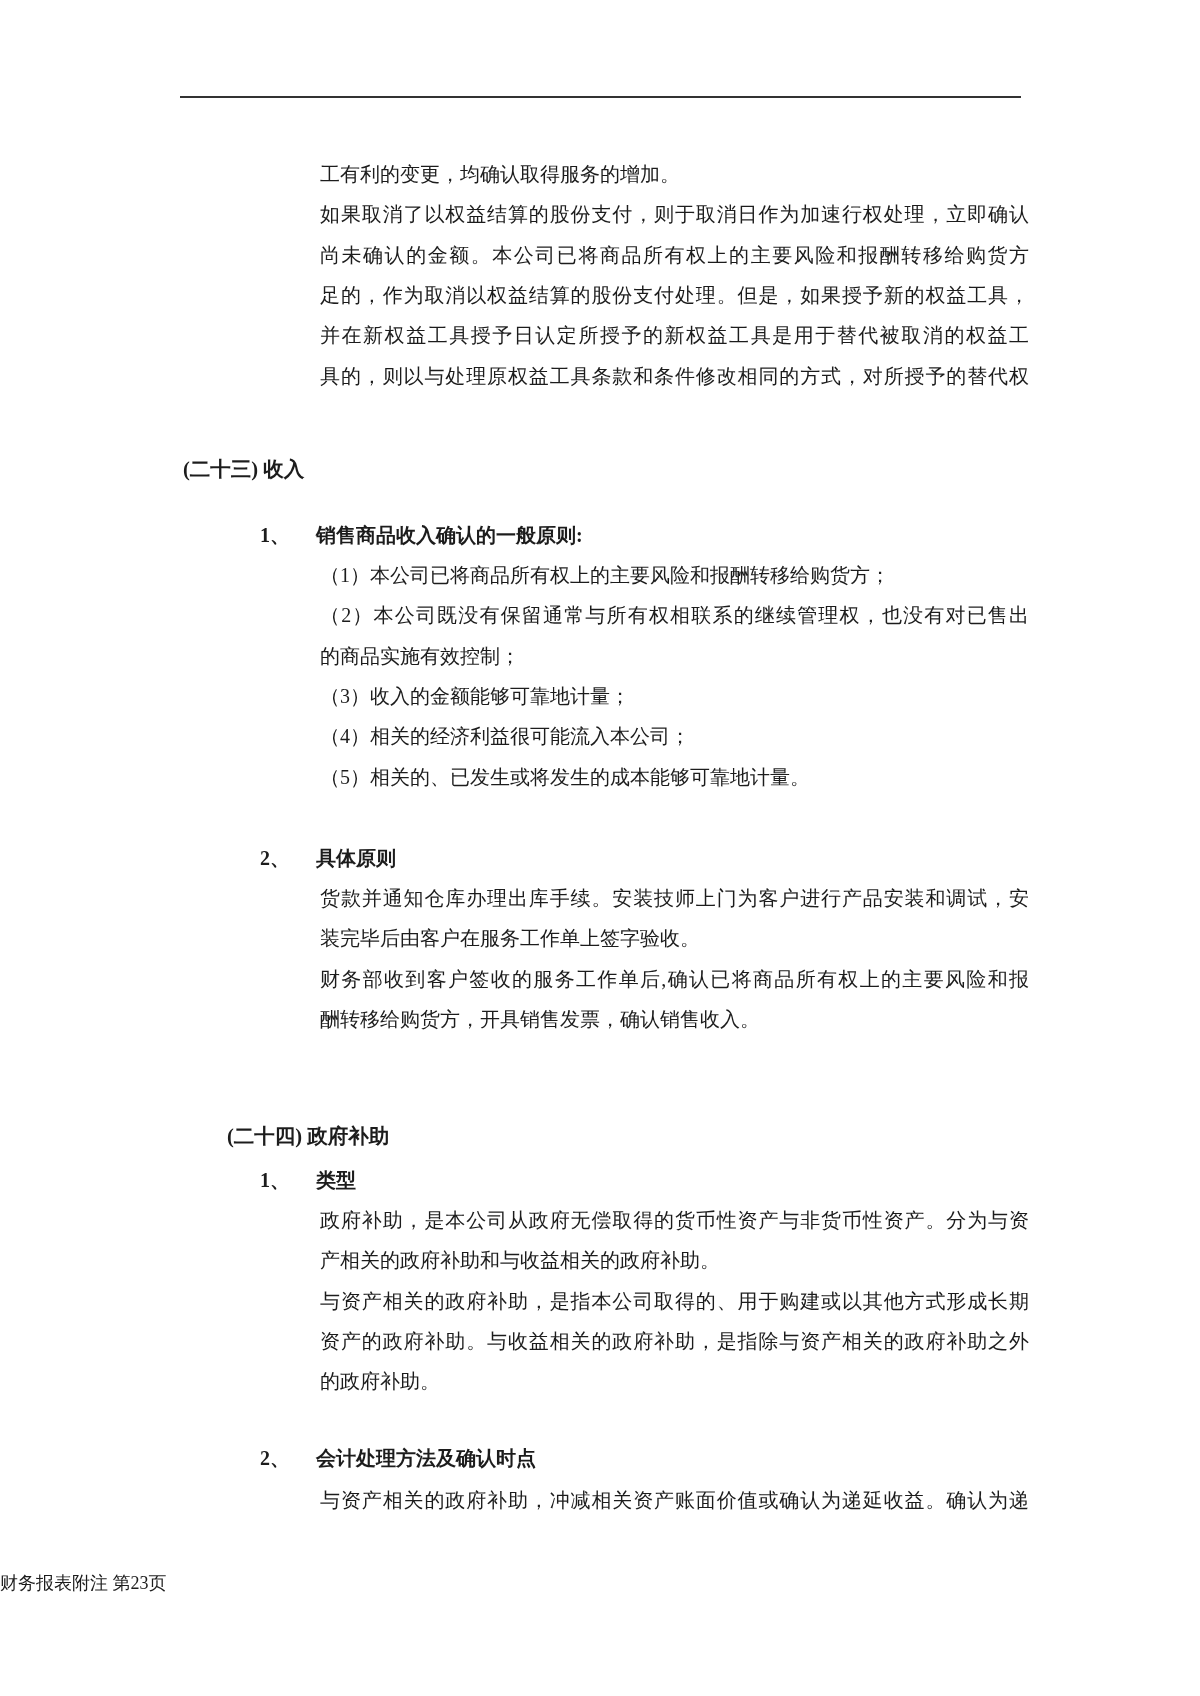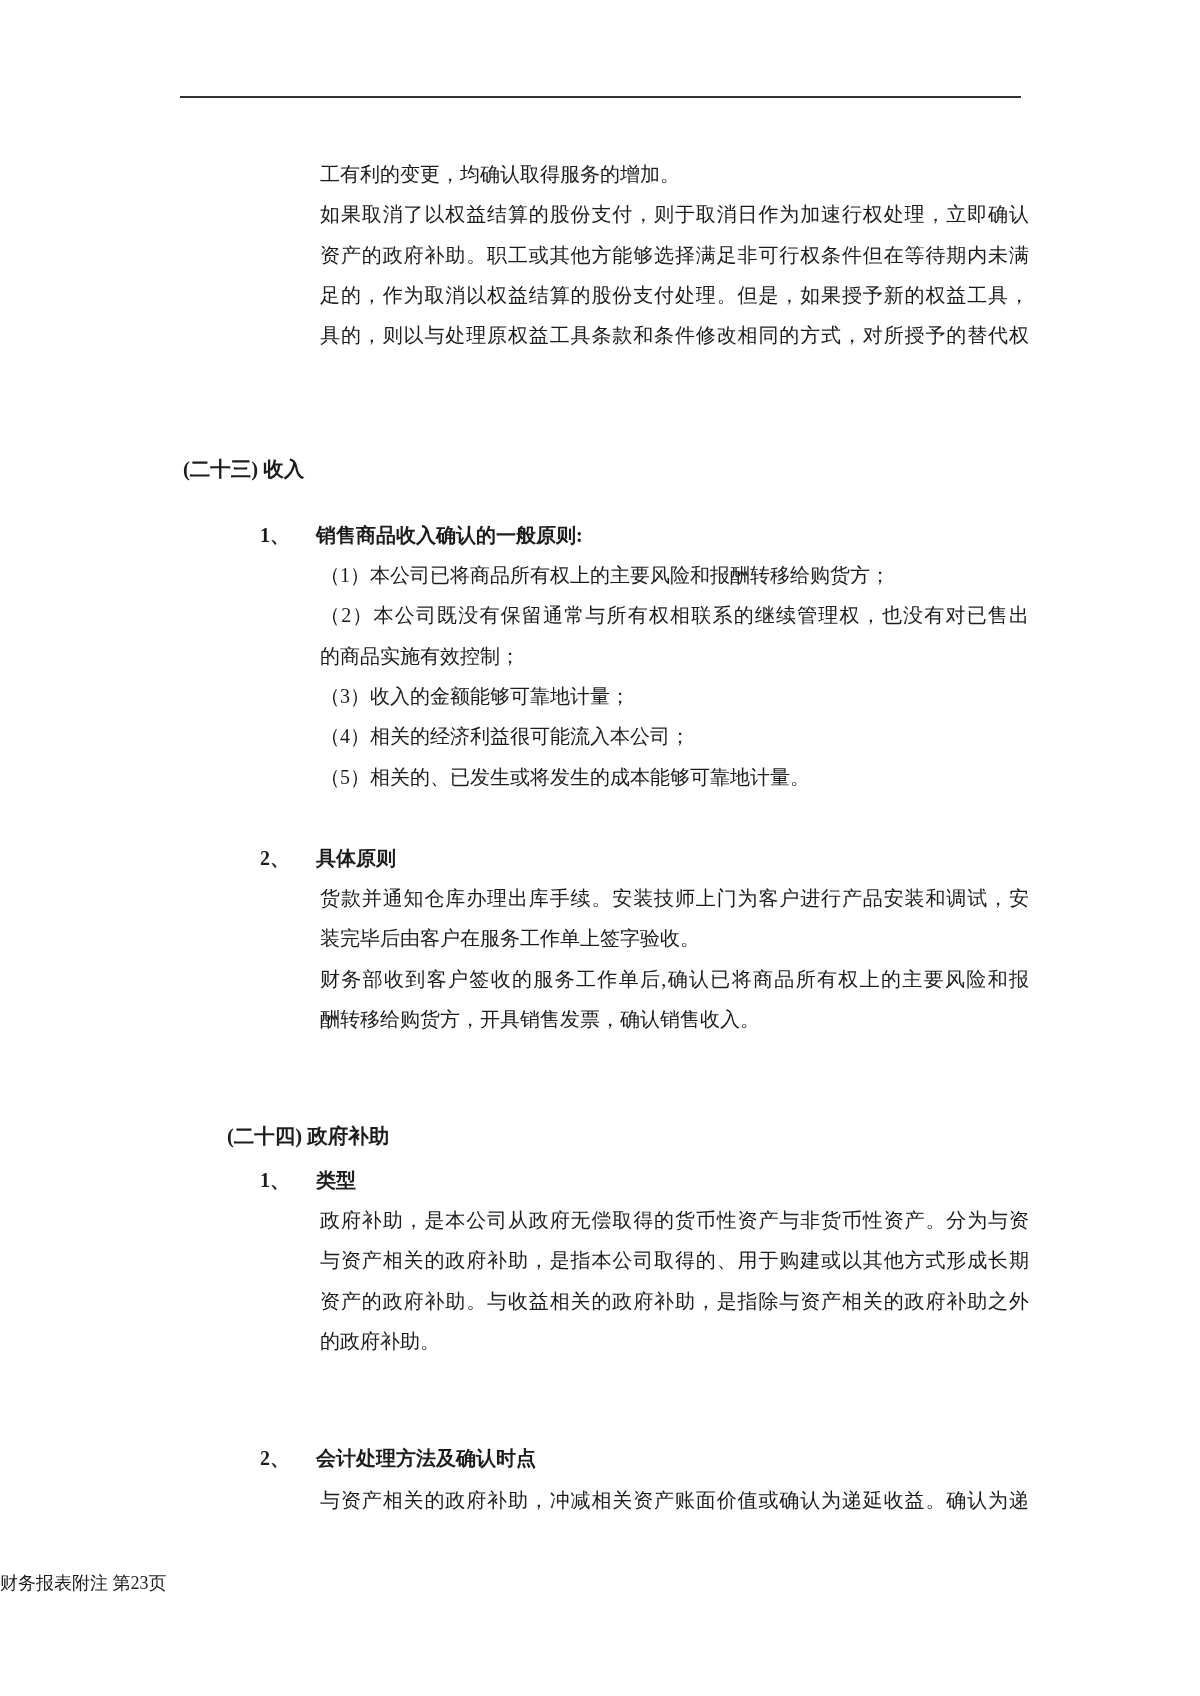--- a/index.html
+++ b/index.html
@@ -58,22 +58,23 @@
 </head>
 <body>
 
 <div class="page">
 
   <div class="rule"></div>
 
   <div class="block body-block" style="top:154px;">
     <div class="ln">工有利的变更，均确认取得服务的增加。</div>
     <div class="ln j">如果取消了以权益结算的股份支付，则于取消日作为加速行权处理，立即确认</div>
-    <div class="ln j">资产的政府补助。职工或其他方能够选择满足非可行权条件但在等待期内未满</div>
+    <div class="ln j">尚未确认的金额。本公司已将商品所有权上的主要风险和报酬转移给购货方</div>
     <div class="ln j">足的，作为取消以权益结算的股份支付处理。但是，如果授予新的权益工具，</div>
+    <div class="ln j">并在新权益工具授予日认定所授予的新权益工具是用于替代被取消的权益工</div>
     <div class="ln j">具的，则以与处理原权益工具条款和条件修改相同的方式，对所授予的替代权</div>
   </div>
 
   <div class="block sec-heading" style="top:449px;">
     <div class="ln">(二十三) 收入</div>
   </div>
 
   <div class="block item-heading" style="top:515px;">
     <div class="ln">
       <span class="item-num">1、</span><span>销售商品收入确认的一般原则:</span>
@@ -107,20 +108,21 @@
   </div>
 
   <div class="block item-heading" style="top:1160px;">
     <div class="ln">
       <span class="item-num">1、</span><span>类型</span>
     </div>
   </div>
 
   <div class="block body-block" style="top:1200px;">
     <div class="ln j">政府补助，是本公司从政府无偿取得的货币性资产与非货币性资产。分为与资</div>
+    <div class="ln">产相关的政府补助和与收益相关的政府补助。</div>
     <div class="ln j">与资产相关的政府补助，是指本公司取得的、用于购建或以其他方式形成长期</div>
     <div class="ln j">资产的政府补助。与收益相关的政府补助，是指除与资产相关的政府补助之外</div>
     <div class="ln">的政府补助。</div>
   </div>
 
   <div class="block item-heading" style="top:1438px;">
     <div class="ln">
       <span class="item-num">2、</span><span>会计处理方法及确认时点</span>
     </div>
   </div>

